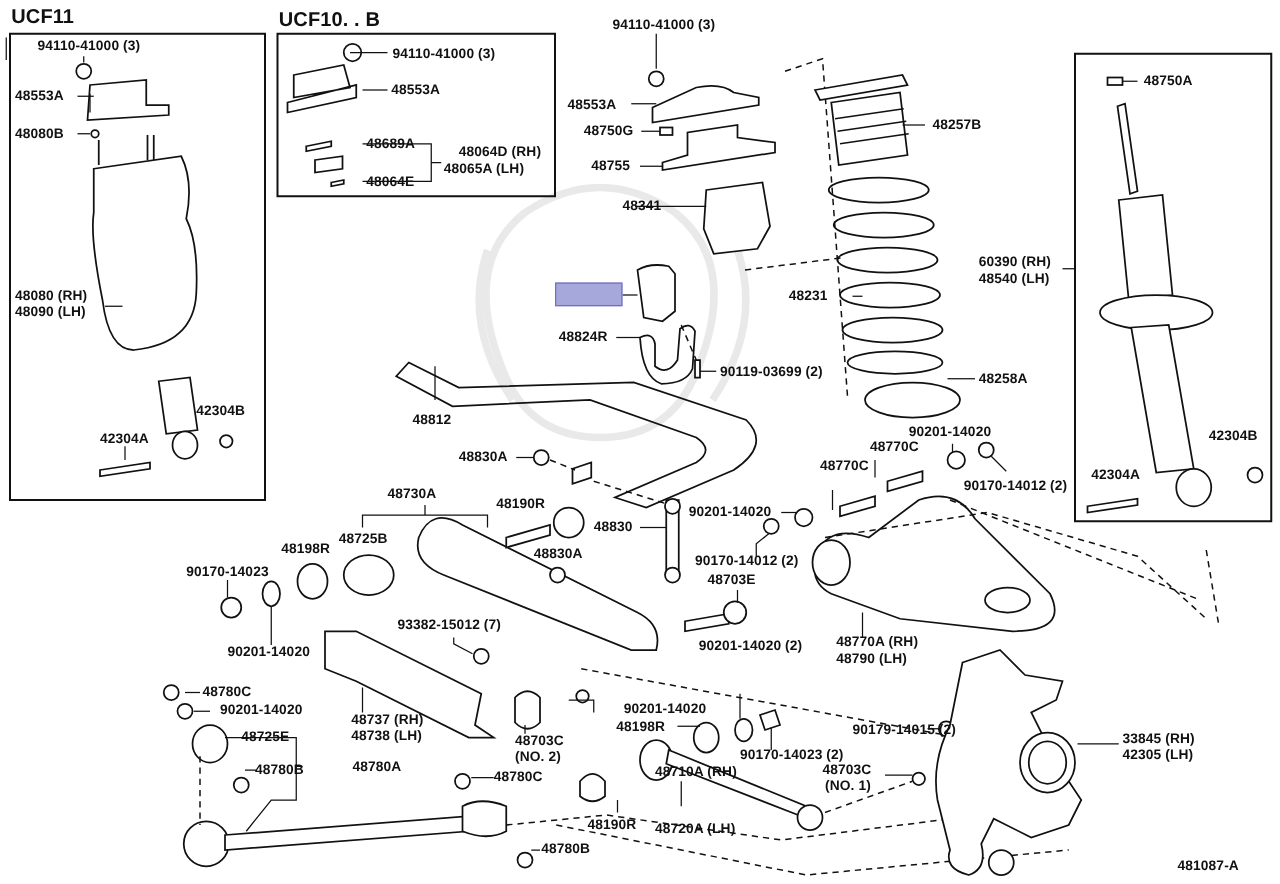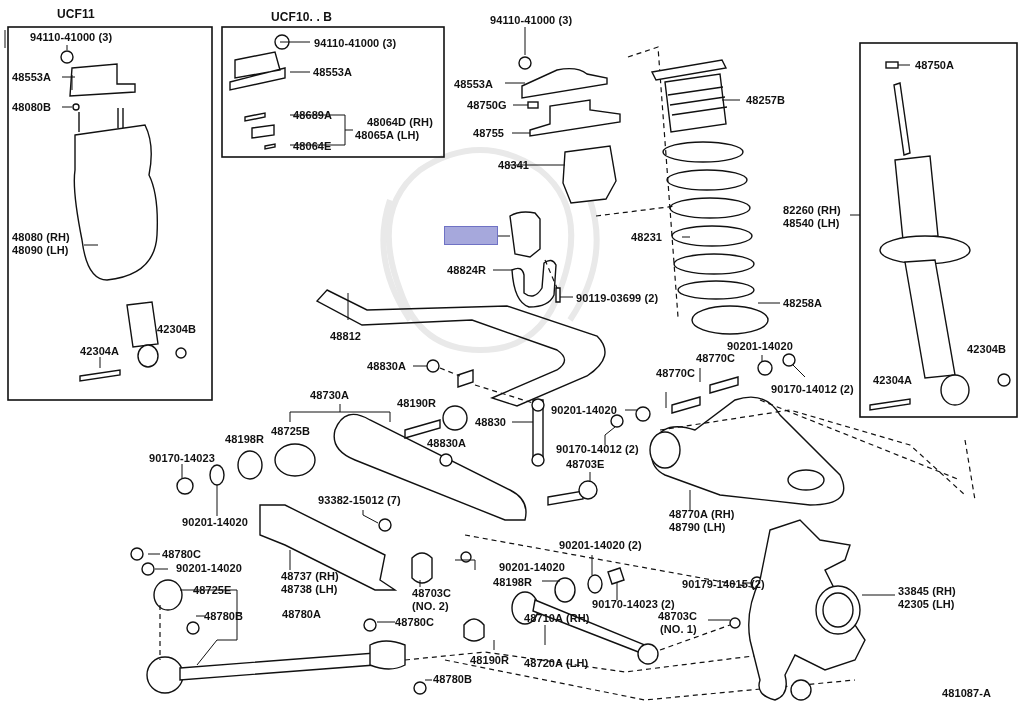--- a/index.html
+++ b/index.html
@@ -1,19 +1,19 @@
 <!DOCTYPE html>
 <html><head>
 <meta charset="utf-8">
 <style>
   html, body { margin:0; padding:0; background:#ffffff; }
   body { width:1024px; height:707px; position:relative; overflow:hidden; font-family:"Liberation Sans", sans-serif; }
   #stage { position:absolute; left:0; top:0; width:1024px; height:707px; }
   .lbl { position:absolute; font-family:"Liberation Sans", sans-serif; font-weight:bold; font-size:11px; color:#111; white-space:nowrap; line-height:12px; letter-spacing:0.1px; }
-  .title { font-size:12px;margin-left:48px; }
+  .title { font-size:16px; }
   .hl { position:absolute; background:#a6a8dc; border:1px solid #6f72c4; }
   svg .p { fill:none; stroke:#111; stroke-width:1.4; }
   svg .pf { fill:#fff; stroke:#111; stroke-width:1.4; }
   svg .d { fill:none; stroke:#111; stroke-width:1.2; stroke-dasharray:5 4; }
   svg .l { fill:none; stroke:#111; stroke-width:1; }
   svg .box { fill:none; stroke:#111; stroke-width:1.6; }
   svg .wm { fill:none; stroke:#e9e9e9; stroke-width:6; }
 </style>
 </head>
 <body>
@@ -239,21 +239,21 @@
 <div class="lbl" style="left:157px;top:323px">42304B</div>
 
 <div class="lbl" style="left:314px;top:37px">94110-41000 (3)</div>
 <div class="lbl" style="left:313px;top:66px">48553A</div>
 <div class="lbl" style="left:293px;top:109px">48689A</div>
 <div class="lbl" style="left:367px;top:116px">48064D (RH)</div>
 <div class="lbl" style="left:355px;top:129px">48065A (LH)</div>
 <div class="lbl" style="left:293px;top:140px">48064E</div>
 
 <div class="lbl" style="left:915px;top:59px">48750A</div>
-<div class="lbl" style="left:783px;top:204px">82260 (RH)</div>
+<div class="lbl" style="left:783px;top:204px">60390 (RH)</div>
 <div class="lbl" style="left:783px;top:217px">48540 (LH)</div>
 <div class="lbl" style="left:873px;top:374px">42304A</div>
 <div class="lbl" style="left:967px;top:343px">42304B</div>
 
 <div class="lbl" style="left:490px;top:14px">94110-41000 (3)</div>
 <div class="lbl" style="left:454px;top:78px">48553A</div>
 <div class="lbl" style="left:467px;top:99px">48750G</div>
 <div class="lbl" style="left:473px;top:127px">48755</div>
 <div class="lbl" style="left:498px;top:159px">48341</div>
 <div class="lbl" style="left:746px;top:94px">48257B</div>
@@ -285,21 +285,21 @@
 <div class="lbl" style="left:281px;top:583px">48738 (LH)</div>
 <div class="lbl" style="left:412px;top:587px">48703C</div>
 <div class="lbl" style="left:412px;top:600px">(NO. 2)</div>
 <div class="lbl" style="left:162px;top:548px">48780C</div>
 <div class="lbl" style="left:176px;top:562px">90201-14020</div>
 <div class="lbl" style="left:193px;top:584px">48725E</div>
 <div class="lbl" style="left:204px;top:610px">48780B</div>
 <div class="lbl" style="left:282px;top:608px">48780A</div>
 <div class="lbl" style="left:395px;top:616px">48780C</div>
 <div class="lbl" style="left:433px;top:673px">48780B</div>
-<div class="lbl" style="left:559px;top:539px">90201-14020 (2)</div>
+<div class="lbl" style="left:559px;top:511px">90201-14020 (2)</div>
 <div class="lbl" style="left:499px;top:561px">90201-14020</div>
 <div class="lbl" style="left:493px;top:576px">48198R</div>
 <div class="lbl" style="left:592px;top:598px">90170-14023 (2)</div>
 <div class="lbl" style="left:682px;top:578px">90179-14015 (2)</div>
 <div class="lbl" style="left:470px;top:654px">48190R</div>
 <div class="lbl" style="left:524px;top:612px">48710A (RH)</div>
 <div class="lbl" style="left:524px;top:657px">48720A (LH)</div>
 <div class="lbl" style="left:658px;top:610px">48703C</div>
 <div class="lbl" style="left:660px;top:623px">(NO. 1)</div>
 <div class="lbl" style="left:898px;top:585px">33845 (RH)</div>

